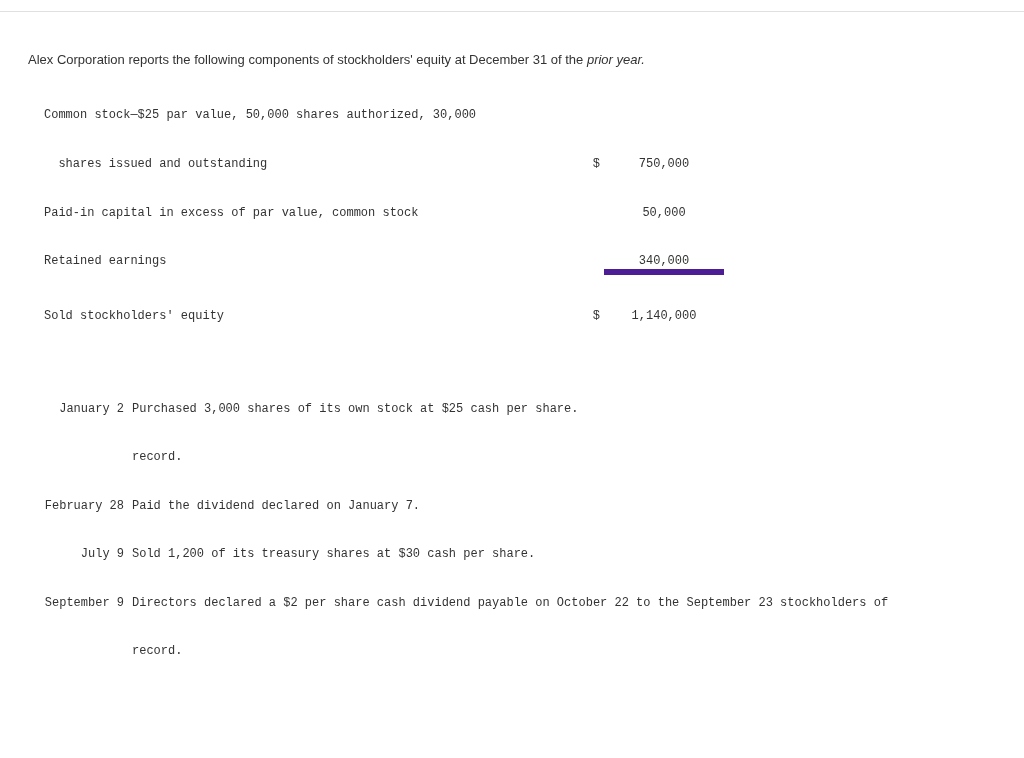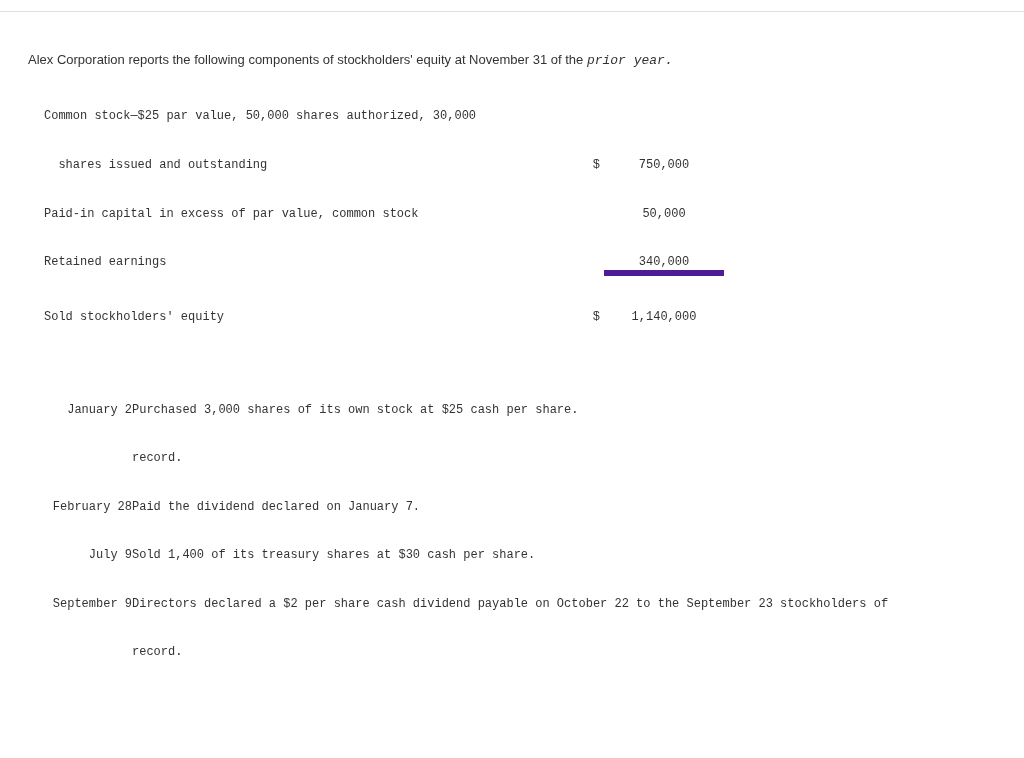--- a/index.html
+++ b/index.html
@@ -13,49 +13,49 @@
   }
   .top-line {
     border-bottom: 1px solid #e0e0e0;
     height: 12px;
     margin-bottom: 40px;
   }
   .content {
     padding: 0 28px;
   }
   .intro { margin-bottom: 8px; }
-  .intro em { font-style: italic; font-family: Liberation Mono, monospace; }
+  .intro em { font-style: italic; }
   .mono {
     font-family: Liberation Mono, monospace;
     font-size: 12px;
     line-height: 1.35;
     white-space: pre;
   }
   .equity-table {
     margin: 6px 0 12px 16px;
   }
   .eq-row { display: flex; }
   .eq-label { width: 540px; }
   .eq-val { width: 120px; text-align: center; }
   .eq-sign { width: 20px; text-align: right; padding-right:4px;}
   .eq-underline { border-bottom: 6px solid #4c1d95; }
   .trans-line { display:flex; margin-left:16px; }
-  .trans-date { width:88px; text-align:right; }
+  .trans-date { width:88px; text-align:right; padding-right:8px; }
   .trans-desc { flex:1; }
   .para { margin: 12px 0 4px 0; }
 </style>
 </head>
 <body>
 
 <div class="top-line"></div>
 
 <div class="content">
 
   <div class="intro">
-    <span>Alex Corporation reports the following components of stockholders' equity at November 31 of the </span><em>prior year.</em>
+    <span>Alex Corporation reports the following components of stockholders' equity at December 31 of the </span><em>prior year.</em>
   </div>
 
   <div class="mono equity-table">
     <div class="eq-row">
       <div class="eq-label">Common stock—$25 par value, 50,000 shares authorized, 30,000</div>
       <div class="eq-sign"></div>
       <div class="eq-val"></div>
     </div>
     <div class="eq-row">
       <div class="eq-label">  shares issued and outstanding</div>
@@ -77,20 +77,20 @@
       <div class="eq-sign">$</div>
       <div class="eq-val">1,140,000</div>
     </div>
   </div>
 
 
   <div class="mono">
     <div class="trans-line"><div class="trans-date">January 2</div><div class="trans-desc">Purchased 3,000 shares of its own stock at $25 cash per share.</div></div>
     <div class="trans-line"><div class="trans-date"></div><div class="trans-desc">record.</div></div>
     <div class="trans-line"><div class="trans-date">February 28</div><div class="trans-desc">Paid the dividend declared on January 7.</div></div>
-    <div class="trans-line"><div class="trans-date">July 9</div><div class="trans-desc">Sold 1,400 of its treasury shares at $30 cash per share.</div></div>
+    <div class="trans-line"><div class="trans-date">July 9</div><div class="trans-desc">Sold 1,200 of its treasury shares at $30 cash per share.</div></div>
     <div class="trans-line"><div class="trans-date">September 9</div><div class="trans-desc">Directors declared a $2 per share cash dividend payable on October 22 to the September 23 stockholders of</div></div>
     <div class="trans-line"><div class="trans-date"></div><div class="trans-desc">record.</div></div>
     
     
   </div>
 
 </div>
 
 </body></html>

